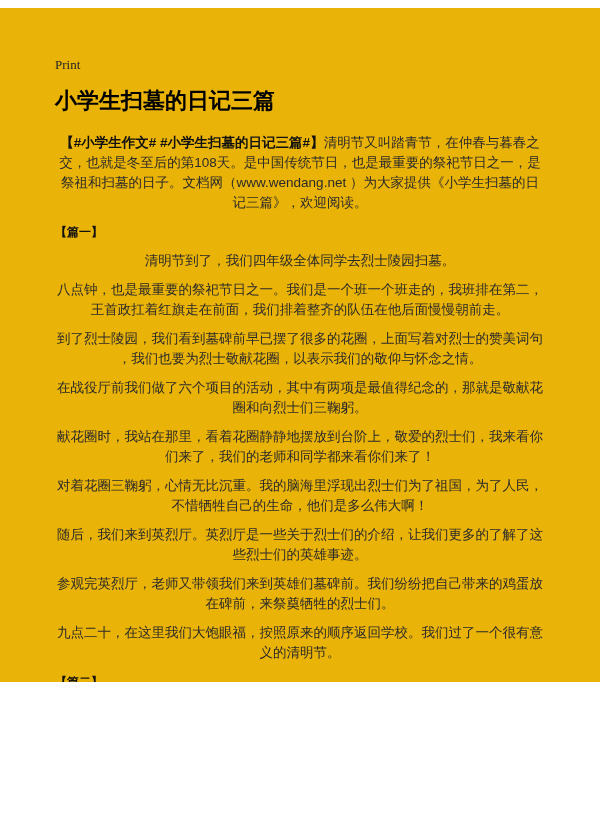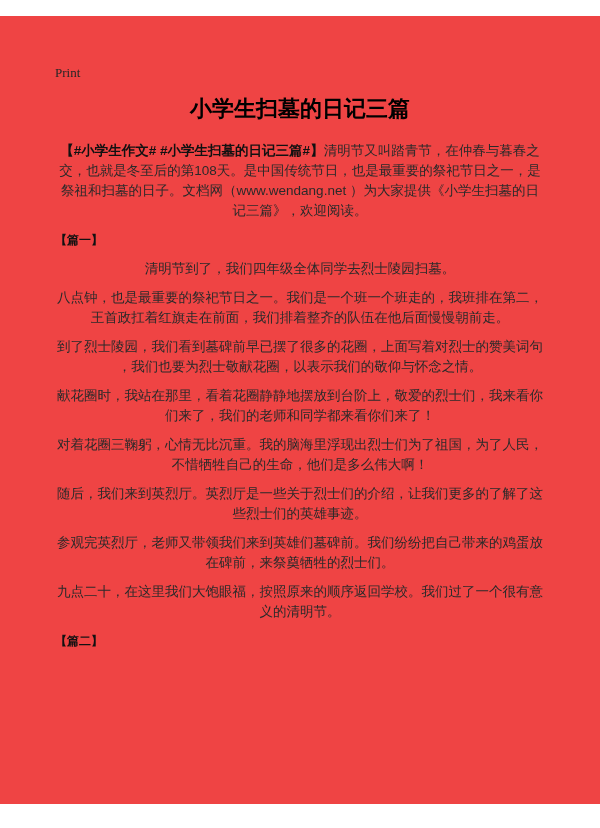--- a/index.html
+++ b/index.html
@@ -4,44 +4,43 @@
 <title>小学生扫墓的日记三篇</title>
 <style>
   html, body {
     margin: 0;
     padding: 0;
     background: #ffffff;
   }
   .page {
     position: relative;
     width: 600px;
-    height: 788px;
-    margin: 16px auto;
-    background: #ef4444;
+    height: 674px;
+    margin: 8px auto;
+    background: #eab308;
     box-sizing: border-box;
     padding: 47px 55px 0 55px;
     overflow: hidden;
     font-family: "Liberation Sans", "DejaVu Sans", sans-serif;
     color: #2a2a2a;
   }
   .print-link {
     font-family: "Liberation Serif", "DejaVu Serif", serif;
     font-size: 13px;
     line-height: 15px;
     color: #262626;
     display: inline-block;
     cursor: pointer;
     margin: 0;
   }
   h1.doc-title {
     margin: 16px 0 0 0;
     font-size: 22px;
     line-height: 24px;
     font-weight: bold;
-    text-align: center;
     color: #000000;
   }
   .content {
     margin-top: 20px;
   }
   p.para {
     font-size: 13.5px;
     line-height: 20px;
     margin: 0 0 9px 0;
     text-align: center;
@@ -72,20 +71,21 @@
 
   <div class="content">
 
     <p class="para"><span class="bold-prefix">【#小学生作文# #小学生扫墓的日记三篇#】</span><span>清明节又叫踏青节，在仲春与暮春之交，也就是冬至后的第108天。是中国传统节日，也是最重要的祭祀节日之一，是祭祖和扫墓的日子。文档网（www.wendang.net ）为大家提供《小学生扫墓的日记三篇》，欢迎阅读。</span></p>
 
     <h2 class="section-heading">【篇一】</h2>
 
     <p class="para">清明节到了，我们四年级全体同学去烈士陵园扫墓。</p>
     <p class="para">八点钟，也是最重要的祭祀节日之一。我们是一个班一个班走的，我班排在第二，王首政扛着红旗走在前面，我们排着整齐的队伍在他后面慢慢朝前走。</p>
     <p class="para">到了烈士陵园，我们看到墓碑前早已摆了很多的花圈，上面写着对烈士的赞美词句，我们也要为烈士敬献花圈，以表示我们的敬仰与怀念之情。</p>
+    <p class="para">在战役厅前我们做了六个项目的活动，其中有两项是最值得纪念的，那就是敬献花圈和向烈士们三鞠躬。</p>
     <p class="para">献花圈时，我站在那里，看着花圈静静地摆放到台阶上，敬爱的烈士们，我来看你们来了，我们的老师和同学都来看你们来了！</p>
     <p class="para">对着花圈三鞠躬，心情无比沉重。我的脑海里浮现出烈士们为了祖国，为了人民，不惜牺牲自己的生命，他们是多么伟大啊！</p>
     <p class="para">随后，我们来到英烈厅。英烈厅是一些关于烈士们的介绍，让我们更多的了解了这些烈士们的英雄事迹。</p>
     <p class="para">参观完英烈厅，老师又带领我们来到英雄们墓碑前。我们纷纷把自己带来的鸡蛋放在碑前，来祭奠牺牲的烈士们。</p>
     <p class="para">九点二十，在这里我们大饱眼福，按照原来的顺序返回学校。我们过了一个很有意义的清明节。</p>
 
     <h2 class="section-heading">【篇二】</h2>
 
   </div>
 </div>

